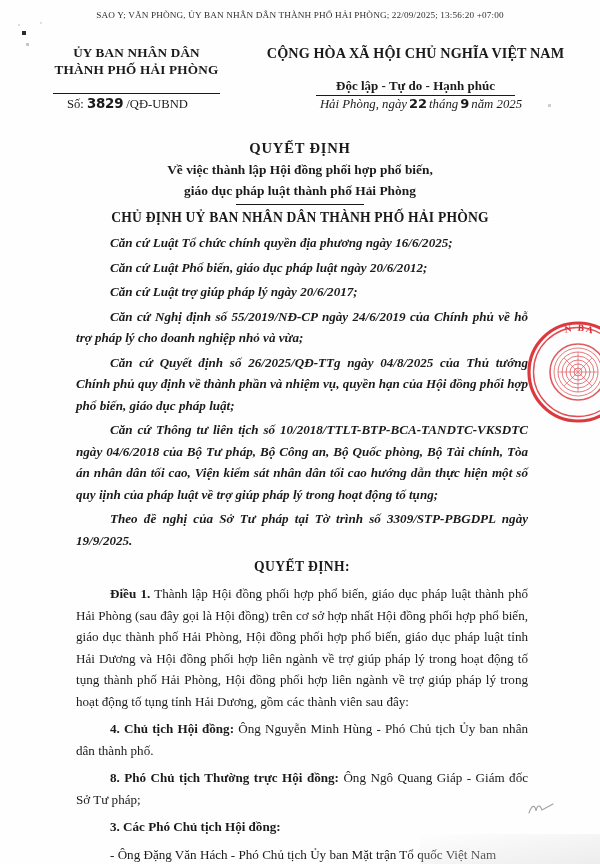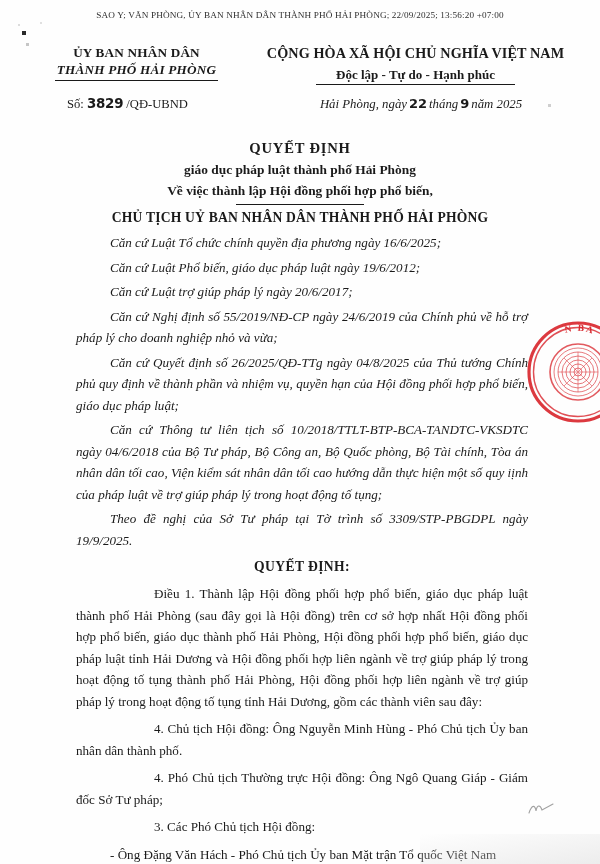--- a/index.html
+++ b/index.html
@@ -67,34 +67,33 @@
   }
   .org-name {
     font-weight: bold;
     font-size: 13.2px;
     line-height: 17px;
     letter-spacing: 0.2px;
   }
   .org-name .u-line {
     display: inline-block;
     border-bottom: 1.3px solid #1a1a1a;
-    padding: 0 2px 2px 2px;
-    font-style: italic;
+    padding: 0 2px 15px 2px;
   }
   .nation-name {
     font-weight: bold;
     font-size: 14.2px;
     line-height: 18px;
     letter-spacing: 0.1px;
   }
   .motto {
     font-weight: bold;
     font-size: 13px;
     line-height: 17px;
-    margin-top: 4px;
+    margin-top: 15px;
   }
   .motto .u-line {
     display: inline-block;
     border-bottom: 1.3px solid #1a1a1a;
     padding: 0 20px 1px 20px;
   }
 
   
   .numdate {
     position: absolute;
@@ -180,31 +179,31 @@
   p.para {
     margin: 0 0 6px 0;
     font-size: 13.1px;
     line-height: 21.5px;
     text-align: justify;
     text-indent: 34px;
   }
   p.italic {
     font-style: italic;
   }
-  p.tight { margin-bottom: 3px; }
+  p.tight { margin-bottom: 3px; font-weight: bold; }
   p.nojust { text-align: left; }
   .center-kw {
     text-align: center;
     text-indent: 0;
     font-weight: bold;
     font-size: 13.6px;
     letter-spacing: 0.4px;
     margin: 8px 0 8px 0;
   }
-  .lead { font-weight: normal; margin-left: 44px; }
+  .lead { font-weight: bold; }
   .dash-item {
     text-indent: 0;
     margin-left: 16px;
   }
 
   
   .seal {
     position: absolute;
     right: -34px;
     top: 316px;
@@ -258,44 +257,44 @@
     </div>
   </div>
 
   <div class="numdate">
     <div class="num-box"><span>Số:</span><span class="num-hand">3829</span><span>/QĐ-UBND</span></div>
     <div class="date-box"><span>Hải Phòng, ngày</span><span class="date-hand">22</span><span>tháng</span><span class="date-hand">9</span><span>năm</span> <span>2025</span></div>
   </div>
 
   <div class="title-block">
     <div class="doc-kind">QUYẾT ĐỊNH</div>
+    <div class="doc-subject">Về việc thành lập Hội đồng phối hợp phổ biến,</div>
     <div class="doc-subject">giáo dục pháp luật thành phố Hải Phòng</div>
-    <div class="doc-subject">Về việc thành lập Hội đồng phối hợp phổ biến,</div>
     <div class="subject-underline"></div>
   </div>
 
-  <div class="authority">CHỦ TỊCH UỶ BAN NHÂN DÂN THÀNH PHỐ HẢI PHÒNG</div>
+  <div class="authority">CHỦ ĐỊNH UỶ BAN NHÂN DÂN THÀNH PHỐ HẢI PHÒNG</div>
 
   <div class="body-wrap">
 
     <p class="para italic tight">Căn cứ Luật Tổ chức chính quyền địa phương ngày 16/6/2025;</p>
-    <p class="para italic tight">Căn cứ Luật Phổ biến, giáo dục pháp luật ngày 19/6/2012;</p>
+    <p class="para italic tight">Căn cứ Luật Phổ biến, giáo dục pháp luật ngày 20/6/2012;</p>
     <p class="para italic tight">Căn cứ Luật trợ giúp pháp lý ngày 20/6/2017;</p>
     <p class="para italic tight">Căn cứ Nghị định số 55/2019/NĐ-CP ngày 24/6/2019 của Chính phủ về hỗ trợ pháp lý cho doanh nghiệp nhỏ và vừa;</p>
     <p class="para italic tight">Căn cứ Quyết định số 26/2025/QĐ-TTg ngày 04/8/2025 của Thủ tướng Chính phủ quy định về thành phần và nhiệm vụ, quyền hạn của Hội đồng phối hợp phổ biến, giáo dục pháp luật;</p>
     <p class="para italic tight">Căn cứ Thông tư liên tịch số 10/2018/TTLT-BTP-BCA-TANDTC-VKSDTC ngày 04/6/2018 của Bộ Tư pháp, Bộ Công an, Bộ Quốc phòng, Bộ Tài chính, Tòa án nhân dân tối cao, Viện kiểm sát nhân dân tối cao hướng dẫn thực hiện một số quy iịnh của pháp luật về trợ giúp pháp lý trong hoạt động tố tụng;</p>
     <p class="para italic tight">Theo  đề nghị của Sở Tư pháp tại Tờ trình số 3309/STP-PBGDPL ngày 19/9/2025.</p>
 
     <div class="center-kw">QUYẾT ĐỊNH:</div>
 
     <p class="para"><span class="lead">Điều 1.</span><span> Thành lập Hội đồng phối hợp phổ biến, giáo dục pháp luật thành phố Hải Phòng (sau đây gọi là Hội đồng) trên cơ sở hợp nhất Hội đồng phối hợp phổ biến, giáo dục thành phố Hải Phòng, Hội đồng phối hợp phổ biến, giáo dục pháp luật tỉnh Hải Dương và Hội đồng phối hợp liên ngành về trợ giúp pháp lý trong hoạt động tố tụng thành phố Hải Phòng, Hội đồng phối hợp liên ngành về trợ giúp pháp lý trong hoạt động tố tụng tỉnh Hải Dương, gồm các thành viên sau đây:</span></p>
 
     <p class="para"><span class="lead">4. Chủ tịch Hội đồng:</span><span> Ông Nguyễn Minh Hùng - Phó Chủ tịch Ủy ban nhân dân thành phố.</span></p>
 
-    <p class="para"><span class="lead">4. Phó Chủ tịch Thường trực Hội đồng:</span><span> Ông Ngô Quang Giáp - Giám đốc Sở Tư pháp;</span></p>
+    <p class="para"><span class="lead">8. Phó Chủ tịch Thường trực Hội đồng:</span><span> Ông Ngô Quang Giáp - Giám đốc Sở Tư pháp;</span></p>
 
     <p class="para"><span class="lead">3. Các Phó Chủ tịch Hội đồng:</span><span></span></p>
 
     <p class="para nojust dash-item">- Ông Đặng Văn Hách - Phó Chủ tịch Ủy ban Mặt trận Tổ quốc Việt Nam</p>
 
   </div>
 
   <div class="seal">
     <svg viewBox="0 0 112 112" width="112" height="112" aria-hidden="true">
       <defs>

